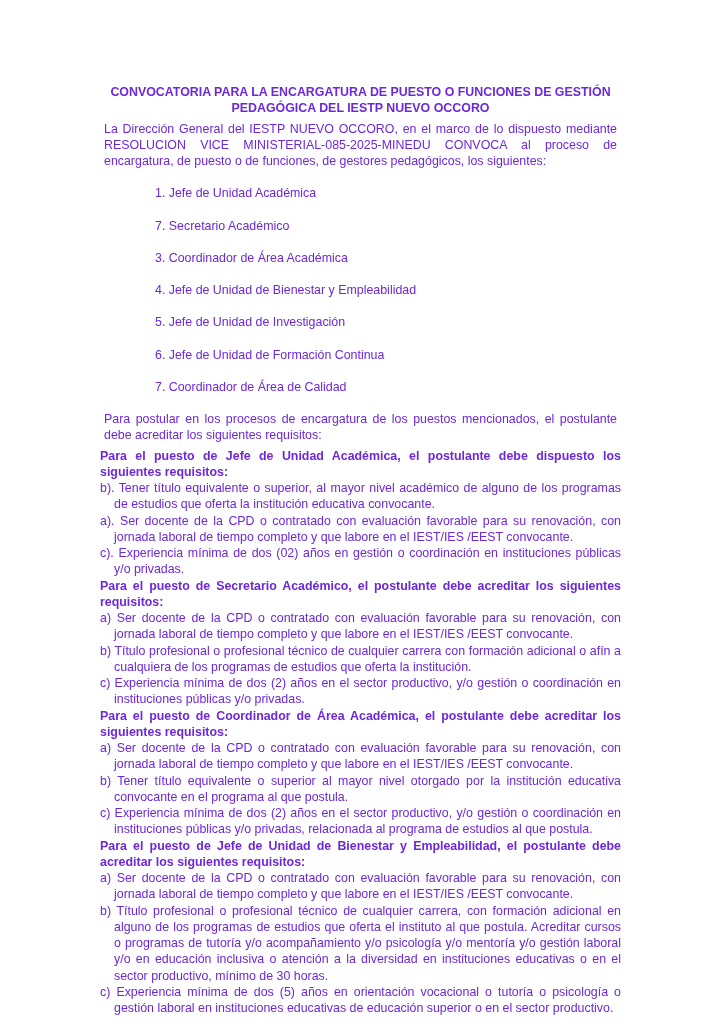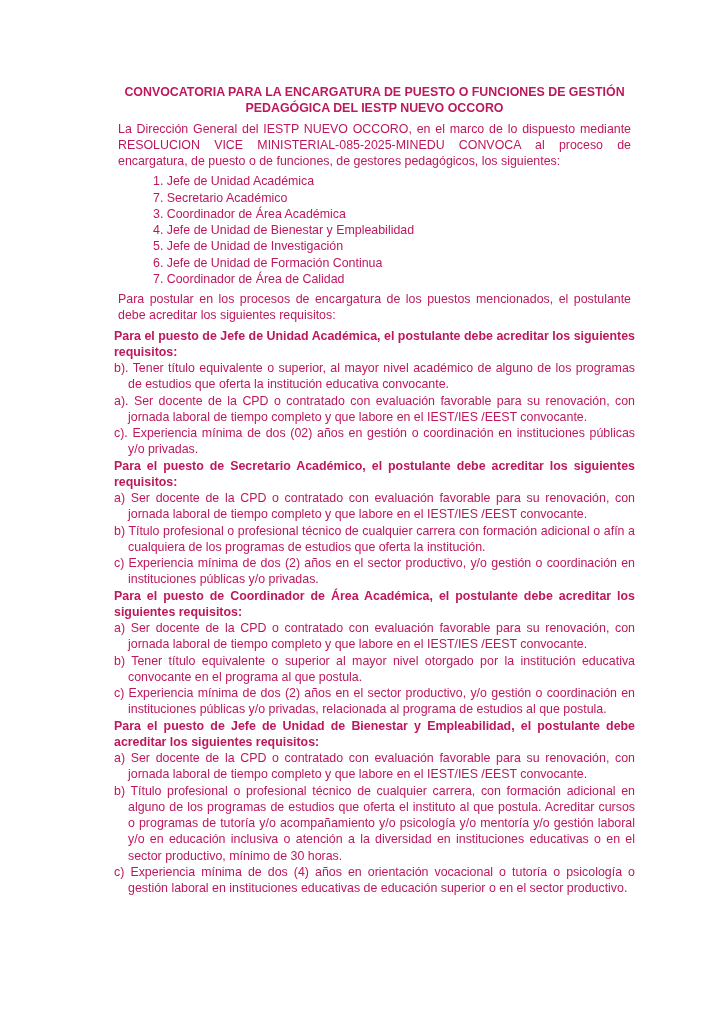--- a/index.html
+++ b/index.html
@@ -1,25 +1,25 @@
 <!DOCTYPE html>
 <html><head>
 <meta charset="utf-8">
 <style>
   html, body { margin: 0; padding: 0; background: #ffffff; }
   body { width: 724px; height: 1024px; overflow: hidden; position: relative; }
   .page {
-    position: absolute; left: 114px; top: 84px; width: 521px;
+    position: absolute; left: 100px; top: 84px; width: 521px;
     font-family: "Liberation Sans", sans-serif;
-    font-size: 12.4px; line-height: 16.25px; color: #be185d;
+    font-size: 12.4px; line-height: 16.25px; color: #6d28d9;
   }
   .title { text-align: center; font-weight: bold; font-size: 12.4px; margin: 0; }
   p { margin: 4px; text-align: justify; }
   .list { margin: 0; padding: 0; list-style: none; padding-left: 39px; }
-  .list li { margin: 0; }
+  .list li { margin: 16px; }
   .heading { font-weight: bold; text-align: justify; margin: 0; }
   .req { margin: 0; padding-left: 14px; text-indent: -14px; text-align: justify; }
 </style>
 </head>
 <body>
 
 <div class="page">
   <h1 class="title">
     <span>CONVOCATORIA PARA  LA ENCARGATURA DE PUESTO O FUNCIONES DE GESTIÓN</span><br>
     <span>PEDAGÓGICA DEL IESTP NUEVO OCCORO</span>
@@ -30,21 +30,21 @@
     <li>7. Secretario Académico</li>
     <li>3. Coordinador de Área Académica</li>
     <li>4. Jefe de Unidad de Bienestar y Empleabilidad</li>
     <li>5. Jefe de Unidad de Investigación</li>
     <li>6. Jefe de Unidad de Formación Continua</li>
     <li>7. Coordinador de Área de Calidad</li>
   </ul>
   <p>Para postular en los procesos de encargatura de los puestos mencionados, el postulante debe acreditar los siguientes requisitos:</p>
 
   <div>
-    <p class="heading">Para el puesto de Jefe de Unidad Académica, el postulante debe acreditar los siguientes requisitos:</p>
+    <p class="heading">Para el puesto de Jefe de Unidad Académica, el postulante debe dispuesto los siguientes requisitos:</p>
     <p class="req">b). Tener título equivalente o superior, al mayor nivel académico de alguno de los programas de estudios que oferta la institución educativa convocante.</p>
     <p class="req">a). Ser docente de la CPD o contratado con evaluación favorable para su renovación, con jornada laboral de tiempo completo y que labore en el IEST/IES /EEST convocante.</p>
     <p class="req">c). Experiencia mínima de dos (02) años en gestión o coordinación en instituciones públicas y/o privadas.</p>
   </div>
 
   <div>
     <p class="heading">Para el puesto de Secretario Académico, el postulante debe acreditar los siguientes requisitos:</p>
     <p class="req">a) Ser docente de la CPD o contratado con evaluación favorable para su renovación, con jornada laboral de tiempo completo y que labore en el IEST/IES /EEST convocante.</p>
     <p class="req">b) Título profesional o profesional técnico de cualquier carrera con formación adicional o afín a cualquiera de los programas de estudios que oferta la institución.</p>
     <p class="req">c) Experiencia mínima de dos (2) años en el sector productivo, y/o gestión o coordinación en instituciones públicas y/o privadas.</p>
@@ -54,15 +54,15 @@
     <p class="heading">Para el puesto de Coordinador de Área Académica, el postulante debe acreditar los siguientes requisitos:</p>
     <p class="req">a) Ser docente de la CPD o contratado con evaluación favorable para su renovación, con jornada laboral de tiempo completo y que labore en el IEST/IES /EEST convocante.</p>
     <p class="req">b) Tener título equivalente o superior al mayor nivel otorgado por la institución educativa convocante en el programa al que postula.</p>
     <p class="req">c) Experiencia mínima de dos (2) años en el sector productivo, y/o gestión o coordinación en instituciones públicas y/o privadas, relacionada al programa de estudios al que postula.</p>
   </div>
 
   <div>
     <p class="heading">Para el puesto de Jefe de Unidad de Bienestar y Empleabilidad, el postulante debe acreditar los siguientes requisitos:</p>
     <p class="req">a) Ser docente de la CPD o contratado con evaluación favorable para su renovación, con jornada laboral de tiempo completo y que labore en el IEST/IES /EEST convocante.</p>
     <p class="req">b) Título profesional o profesional técnico de cualquier carrera, con formación adicional en alguno de los programas de estudios que oferta el instituto al que postula. Acreditar cursos o programas de tutoría y/o acompañamiento y/o psicología y/o mentoría y/o gestión laboral y/o en educación inclusiva o atención a la diversidad en instituciones educativas o en el sector productivo, mínimo de 30 horas.</p>
-    <p class="req">c) Experiencia mínima de dos (4) años en orientación vocacional o tutoría o psicología o gestión laboral en instituciones educativas de educación superior o en el sector productivo.</p>
+    <p class="req">c) Experiencia mínima de dos (5) años en orientación vocacional o tutoría o psicología o gestión laboral en instituciones educativas de educación superior o en el sector productivo.</p>
   </div>
 </div>
 
 </body></html>

